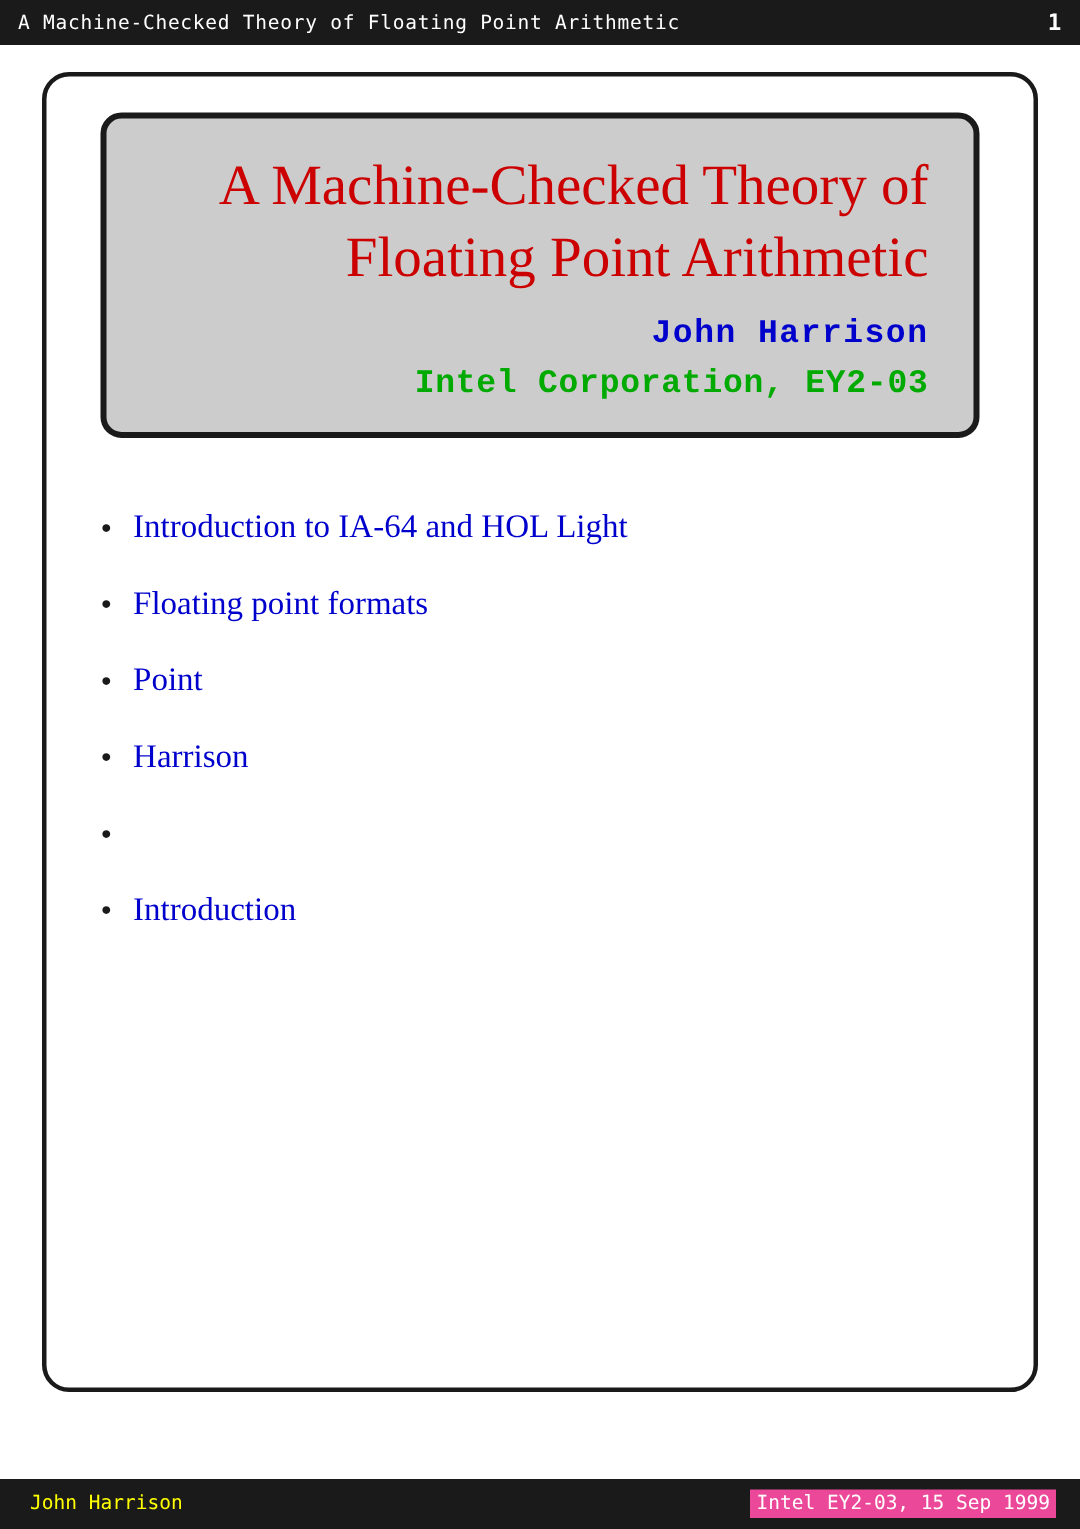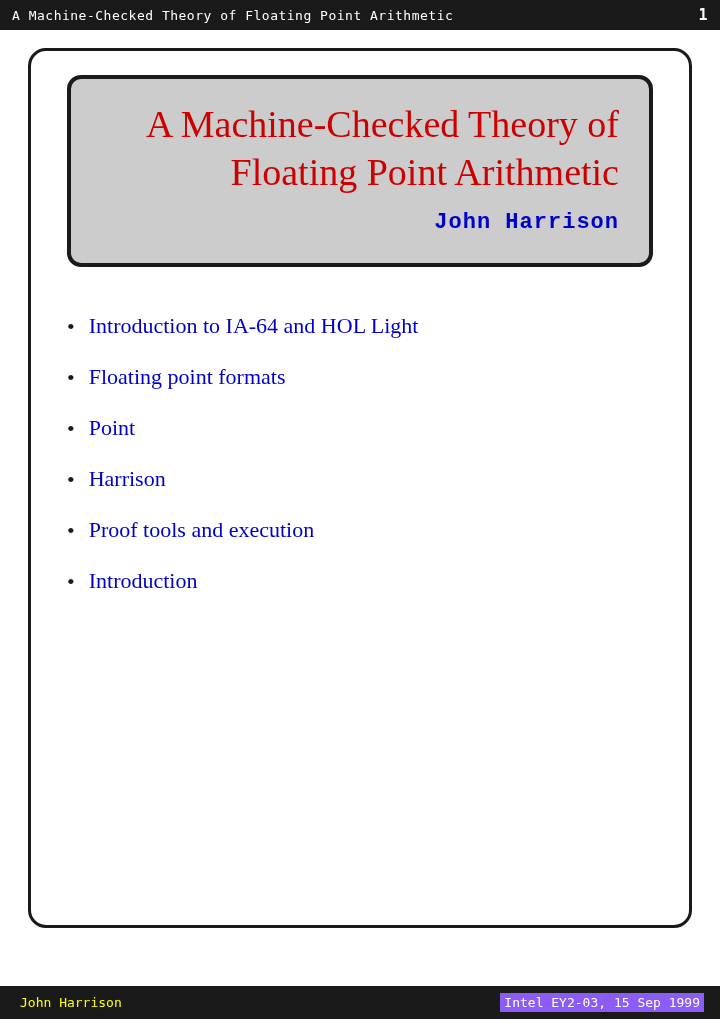--- a/index.html
+++ b/index.html
@@ -136,37 +136,38 @@
     }
 
     .bottom-left {
       color: #ffff00;
       background: #1a1a1a;
       padding: 2px 4px;
     }
 
     .bottom-right {
       color: #ffffff;
-      background: #8b5cf6;
+      background: #ec4899;
       padding: 2px 4px;
     }
   </style>
 </head>
 <body>
 
 <div class="top-bar">
   <span class="top-bar-title">A Machine-Checked Theory of Floating Point Arithmetic</span>
   <span class="top-bar-page">1</span>
 </div>
 
 <div class="slide-container">
 
   <div class="title-box">
     <div class="main-title">A Machine-Checked Theory of Floating Point Arithmetic</div>
     <div class="author-name">John Harrison</div>
+    <div class="affiliation">Intel Corporation, EY2-03</div>
   </div>
 
   <ul class="bullet-list">
 
   <li class="bullet-item">
         <span class="bullet-dot">•</span>
         <span class="bullet-text">Introduction to IA-64 and HOL Light</span>
       </li>
       <li class="bullet-item">
         <span class="bullet-dot">•</span>
@@ -175,21 +176,20 @@
       <li class="bullet-item">
         <span class="bullet-dot">•</span>
         <span class="bullet-text">Point</span>
       </li>
       <li class="bullet-item">
         <span class="bullet-dot">•</span>
         <span class="bullet-text">Harrison</span>
       </li>
       <li class="bullet-item">
         <span class="bullet-dot">•</span>
-        <span class="bullet-text">Proof tools and execution</span>
       </li>
       <li class="bullet-item">
         <span class="bullet-dot">•</span>
         <span class="bullet-text">Introduction</span>
       </li>
     </ul>
 
 </div>
 
 <div class="bottom-bar">

